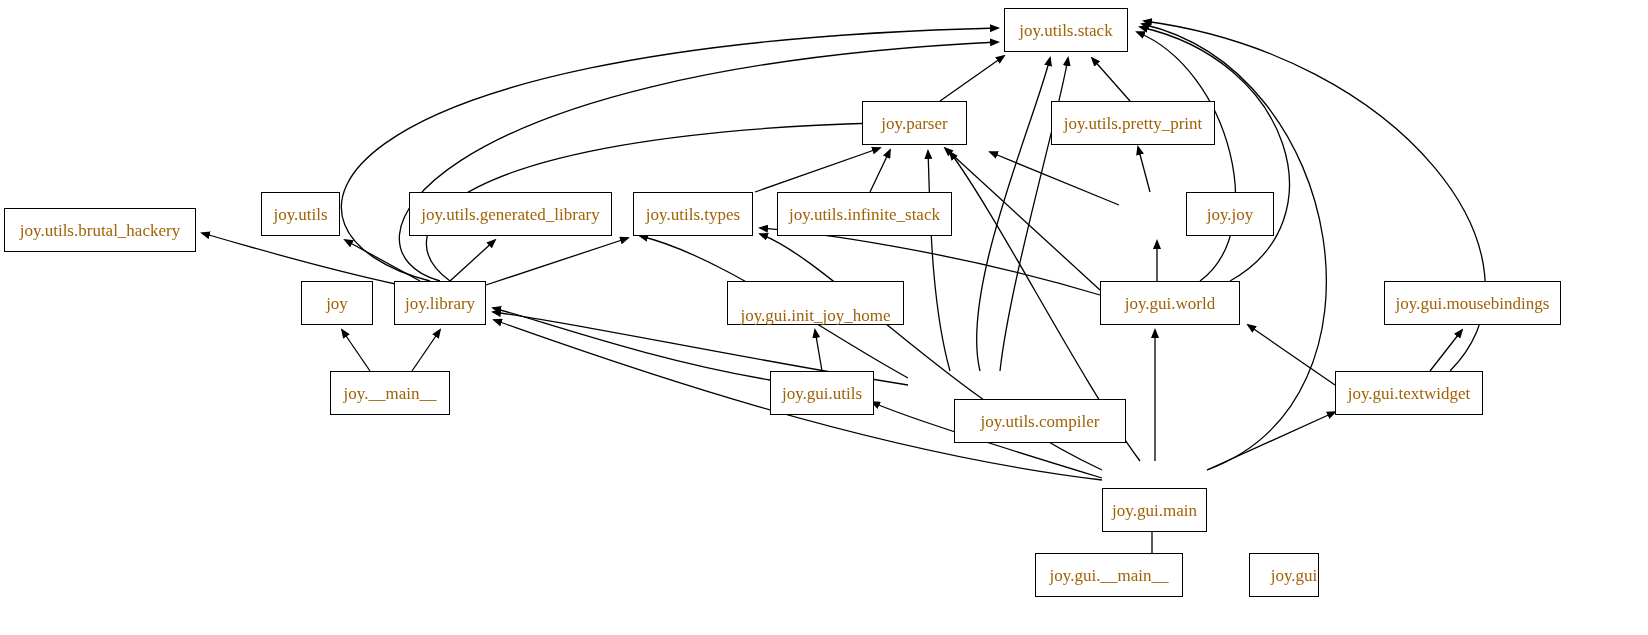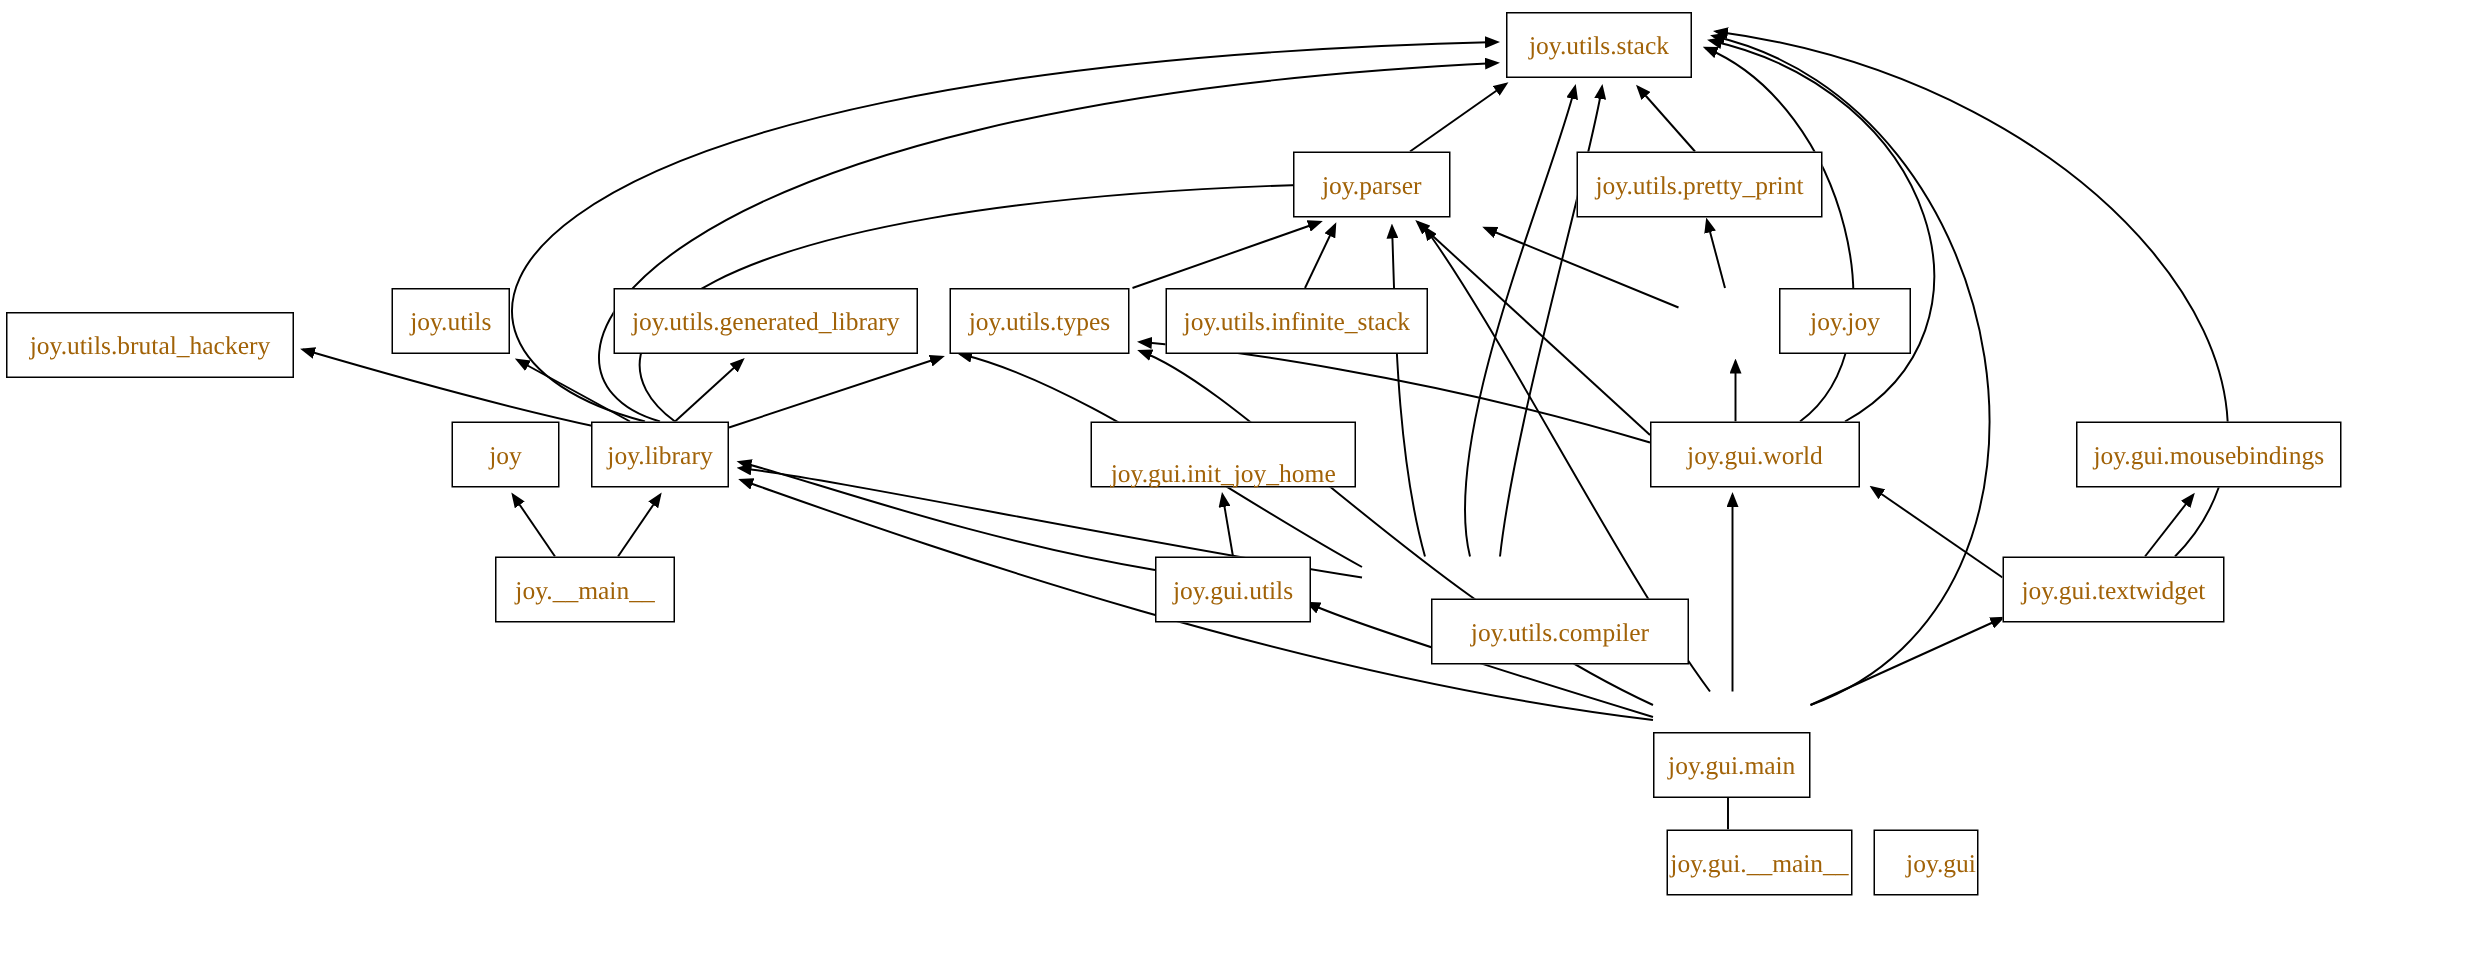--- a/index.html
+++ b/index.html
@@ -144,21 +144,21 @@
       </div>
       <div class="node" style="left: 954px; top: 371px; width: 172px; height: 44px; background: rgb(255, 255, 255); border-color: rgb(0, 0, 0); margin-top: 28px;">
         <span class="node-label">joy.utils.compiler</span>
       </div>
       <div class="node" style="left: 1335px; top: 371px; width: 148px; height: 44px; background: rgb(255, 255, 255); border-color: rgb(0, 0, 0);">
         <span class="node-label">joy.gui.textwidget</span>
       </div>
       <div class="node" style="left: 1102px; top: 461px; width: 105px; height: 44px; background: rgb(255, 255, 255); border-color: rgb(0, 0, 0); margin-top: 27px;">
         <span class="node-label">joy.gui.main</span>
       </div>
-      <div class="node" style="left: 1111px; top: 553px; width: 124px; height: 44px; background: rgb(255, 255, 255); border-color: rgb(0, 0, 0);">
+      <div class="node" style="left: 1035px; top: 553px; width: 148px; height: 44px; background: rgb(255, 255, 255); border-color: rgb(0, 0, 0);">
         <span class="node-label">joy.gui.__main__</span>
       </div>
       <div class="node" style="left: 1249px; top: 553px; width: 70px; height: 44px; background: rgb(255, 255, 255); border-color: rgb(0, 0, 0); padding-left: 20px;">
         <span class="node-label">joy.gui</span>
       </div>
     </div>
 
 </div>
 
 </body></html>

